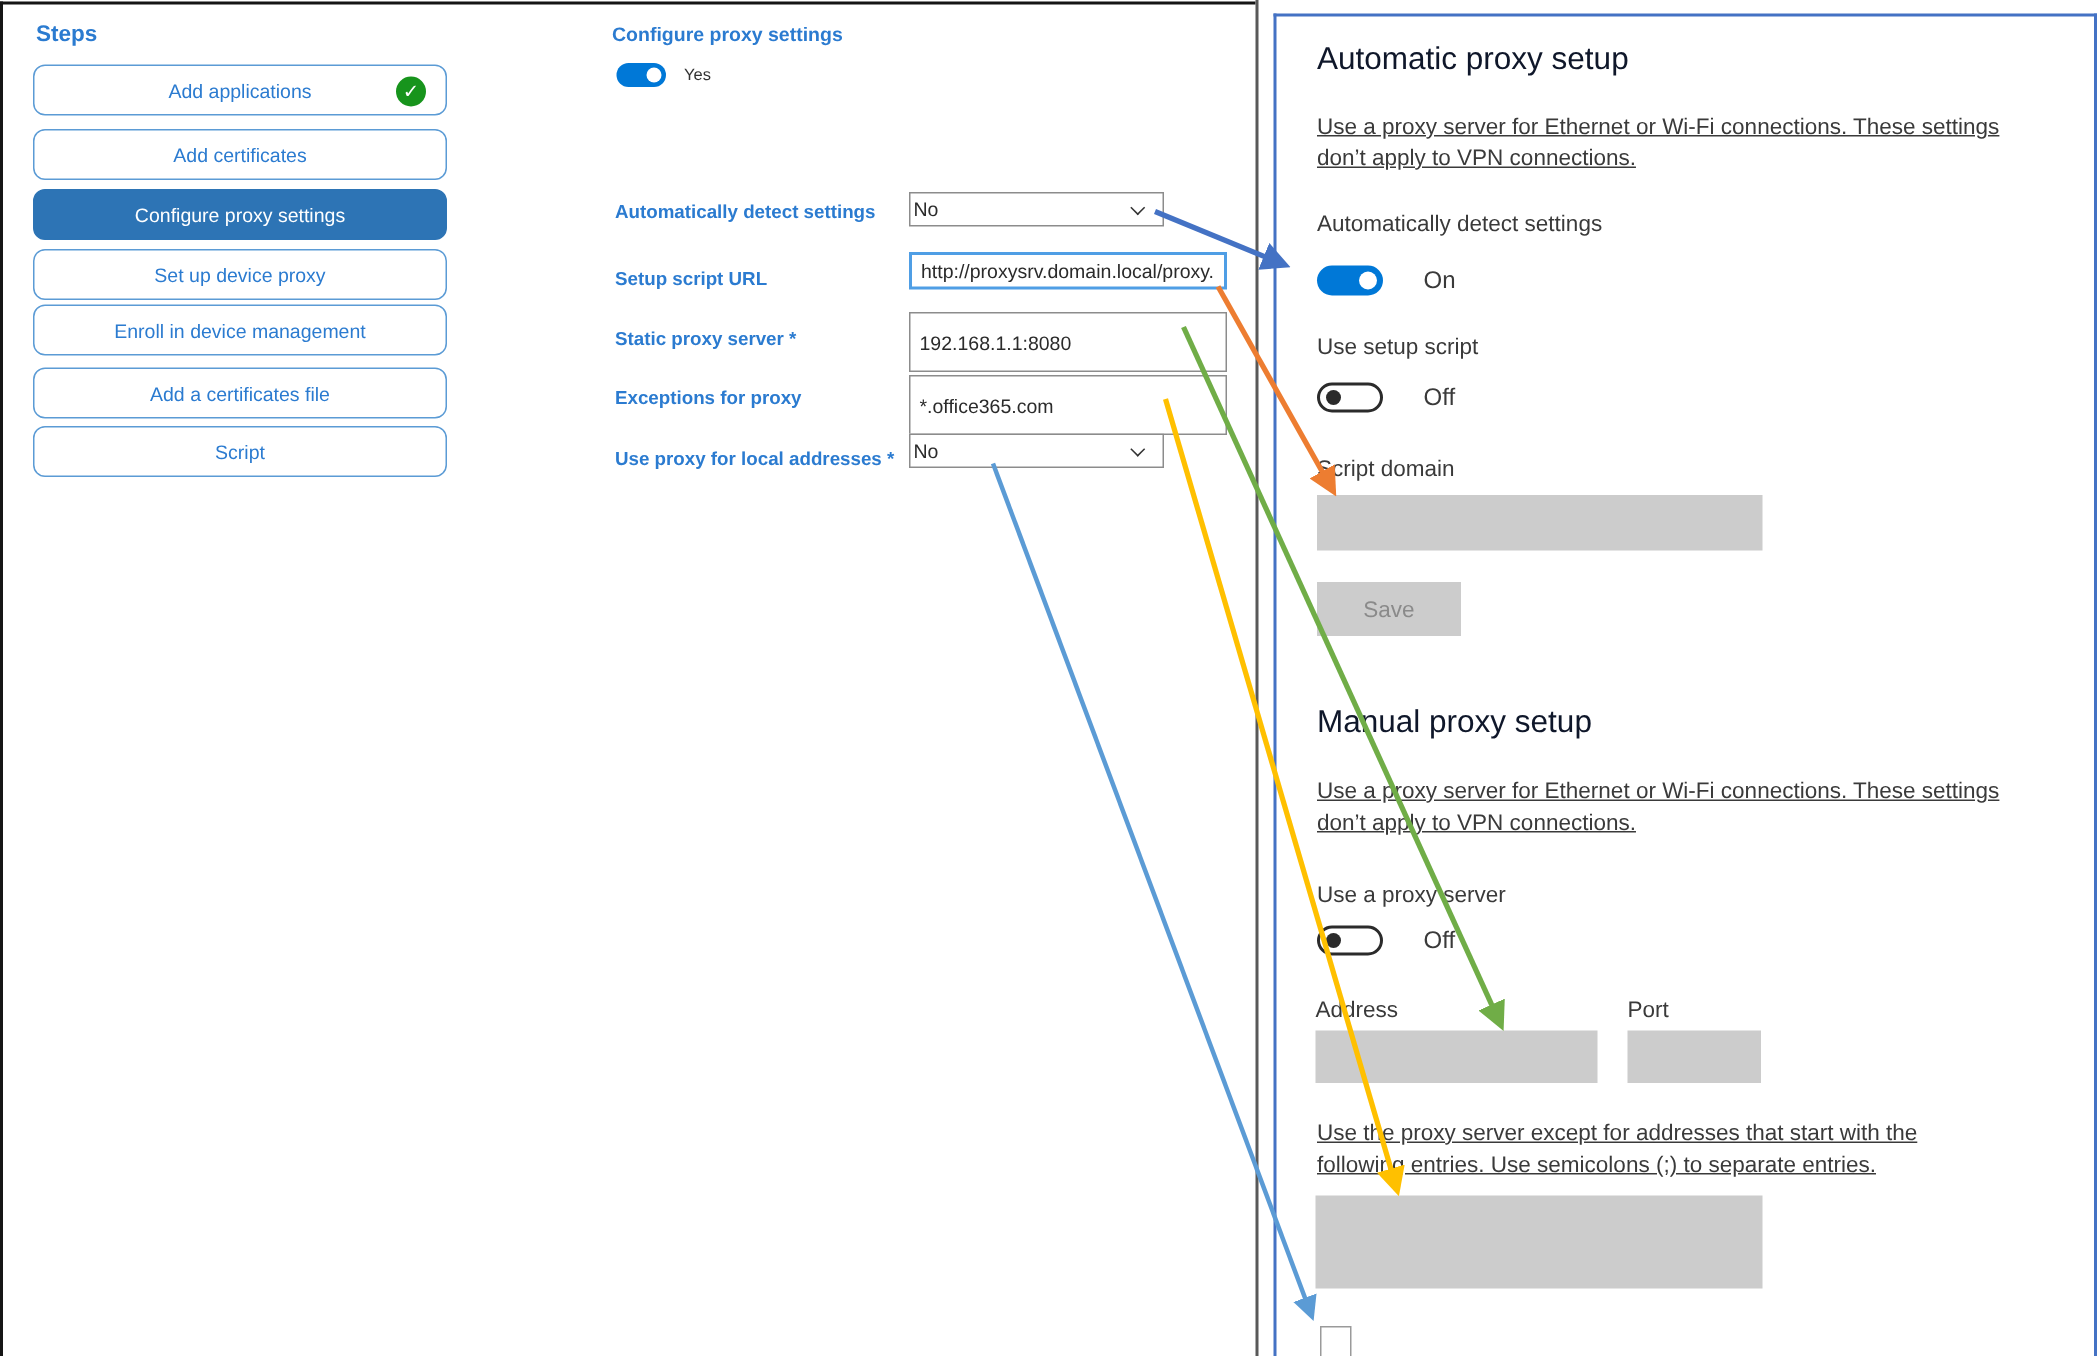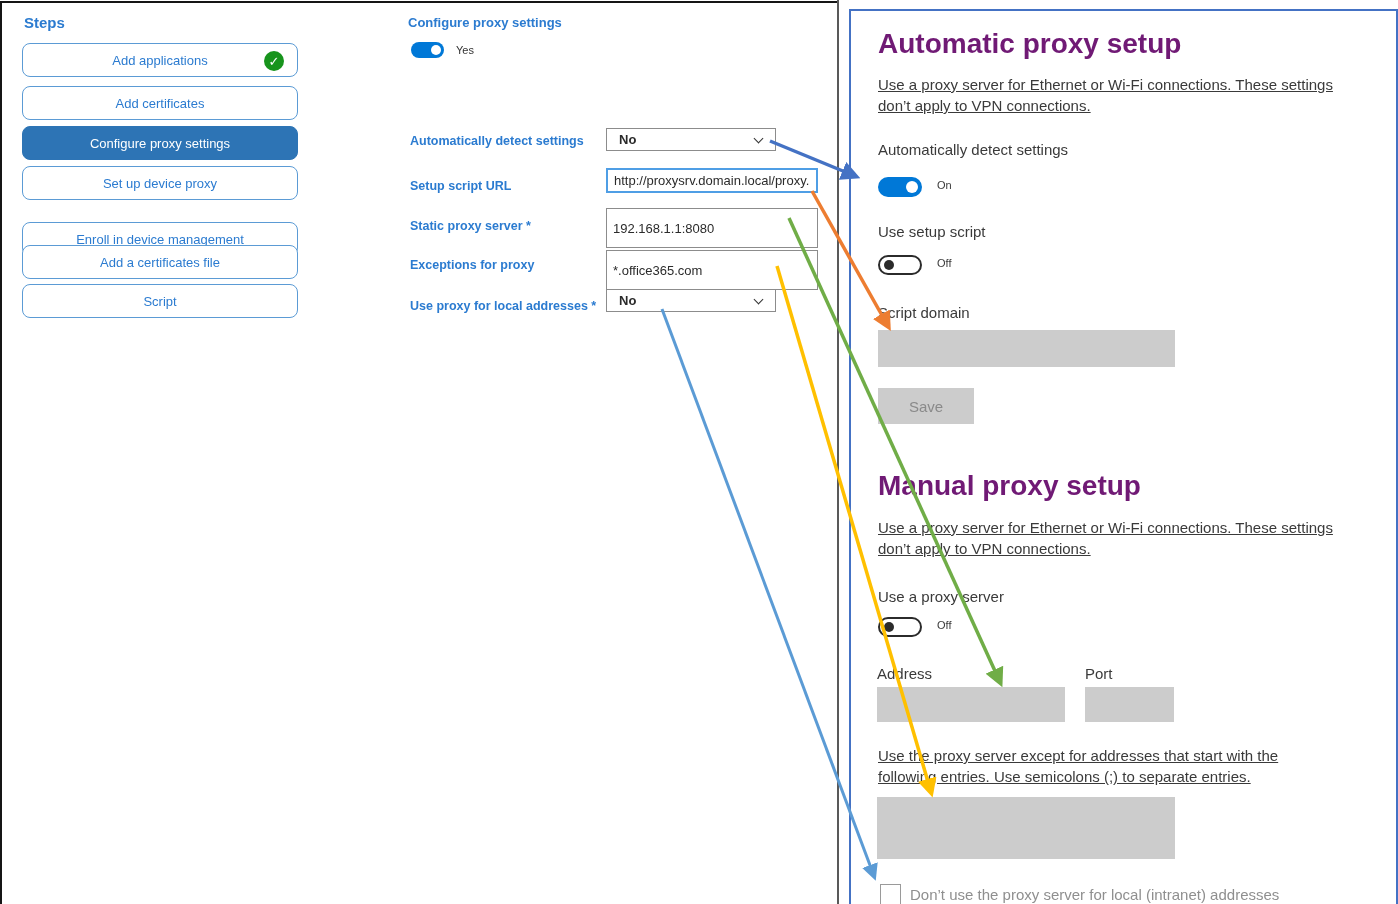--- a/index.html
+++ b/index.html
@@ -28,36 +28,36 @@
   .cfg-title { position:absolute; left:0; top:0; font-size:13px; font-weight:bold; color:#2b7bd0; }
   .mini-toggle { position:absolute; left:3px; top:27px; width:33px; height:16px; border-radius:9px;
                  background:#0078d7; cursor:pointer; }
   .mini-knob { position:absolute; right:3px; top:3px; width:10px; height:10px; border-radius:50%; background:#fff; }
   .yes { position:absolute; left:48px; top:29px; font-size:11px; color:#333; }
   .flabel { position:absolute; left:2px; width:190px; font-size:12.5px; font-weight:bold; color:#2b7bd0; line-height:14px; }
   .txt { position:absolute; left:198px; width:212px; height:40px; border:1px solid #8c8c8c; background:#fff;
          font-family:"Liberation Sans","DejaVu Sans",sans-serif; font-size:13px; color:#2b2b2b; padding:0 6px; outline:none; }
   .txt.focused { border:2px solid #4f9ee5; height:25px; }
   .dd  { position:absolute; left:198px; width:170px; height:23px; border:1px solid #8c8c8c; background:#fff;
-         font-size:13px; color:#2b2b2b; display:flex; align-items:center; padding-left:12px; cursor:pointer;font-weight:bold; }
+         font-size:13px; color:#2b2b2b; display:flex; align-items:center; padding-left:2px; cursor:pointer; }
   .dd-chev { position:absolute; right:13px; top:6px; width:7px; height:7px;
              border-right:1.7px solid #333; border-bottom:1.7px solid #333; transform:rotate(45deg); }
 
   
   .win { position:absolute; left:849px; top:9px; width:549px; height:895px; background:#fff;
          border:2px solid #4472c4; border-bottom:none; color:#3a3a3a; }
-  .h1   { position:absolute; left:27px; font-size:28px; font-weight:bold; color:#701a75; }
+  .h1   { position:absolute; left:27px; font-size:21px; font-weight:normal; color:#0f172a; }
   .para { position:absolute; left:27px; width:512px; font-size:15px; line-height:21px; color:#3a3a3a; white-space:pre-line;text-decoration:underline; }
   .lbl  { position:absolute; left:27px; font-size:15px; color:#3a3a3a; }
   .tgl-on  { position:absolute; left:27px; width:44px; height:20px; border-radius:11px; background:#0078d7; cursor:pointer; }
   .knob-on { position:absolute; right:4px; top:4px; width:12px; height:12px; border-radius:50%; background:#fff; }
   .tgl-off { position:absolute; left:27px; width:44px; height:20px; border-radius:11px; background:#fff;
              border:2px solid #2b2b2b; cursor:pointer; }
   .knob-off{ position:absolute; left:4px; top:3px; width:10px; height:10px; border-radius:50%; background:#2b2b2b; }
-  .tstate  { position:absolute; left:86px; font-size:11px; color:#3a3a3a; }
+  .tstate  { position:absolute; left:98px; font-size:16px; color:#3a3a3a; }
   .gbox { position:absolute; background:#cccccc; }
   .save { position:absolute; left:27px; width:96px; height:36px; background:#cccccc; border:none;
           font-family:"Liberation Sans","DejaVu Sans",sans-serif; font-size:15px; color:#8a8a8a; }
   .cb { position:absolute; left:29px; top:873px; width:21px; height:21px; border:1.5px solid #9a9a9a; background:#fff; }
   .cb-lbl { position:absolute; left:59px; top:875px; font-size:15px; color:#8f8f8f; }
 
   .arrows { position:absolute; left:0; top:0; width:1398px; height:904px; pointer-events:none; z-index:40; }
 </style>
 </head>
 <body>
@@ -76,21 +76,21 @@
     </div>
     <div class="step-btn" style="top:72px">
       <span>Add certificates</span>
     </div>
     <div class="step-btn sel" style="top:112px">
       <span>Configure proxy settings</span>
     </div>
     <div class="step-btn" style="top:152px">
       <span>Set up device proxy</span>
     </div>
-    <div class="step-btn" style="top:208px">
+    <div class="step-btn" style="top:189px">
       <span>Enroll in device management</span>
     </div>
     <div class="step-btn" style="top:231px">
       <span>Add a certificates file</span>
     </div>
     <div class="step-btn" style="top:270px">
       <span>Script</span>
     </div>
   </section>
 
@@ -159,21 +159,20 @@
     <div class="lbl" style="left:26px; top:654px">Address</div>
     <div class="lbl" style="left:234px; top:654px">Port</div>
     <div class="gbox" style="left:26px; top:676px; width:188px; height:35px"></div>
     <div class="gbox" style="left:234px; top:676px; width:89px; height:35px"></div>
 
     <div class="para" style="top:734px; width:500px">Use the proxy server except for addresses that start with the
 following entries. Use semicolons (;) to separate entries.</div>
     <div class="gbox" style="left:26px; top:786px; width:298px; height:62px"></div>
 
     <div class="cb"></div>
-    <div class="cb-lbl">Don’t use the proxy server for local (intranet) addresses</div>
   </section>
 
   <svg class="arrows" viewBox="0 0 1398 904" xmlns="http://www.w3.org/2000/svg">
     <defs>
       <marker id="m0" viewBox="0 0 10 10" refX="7" refY="5" markerWidth="5.5" markerHeight="5.5" orient="auto">
         <path d="M0,0 L10,5 L0,10 z" fill="#4472c4"></path>
       </marker>
       <marker id="m1" viewBox="0 0 10 10" refX="7" refY="5" markerWidth="5.5" markerHeight="5.5" orient="auto">
         <path d="M0,0 L10,5 L0,10 z" fill="#ed7d31"></path>
       </marker>

